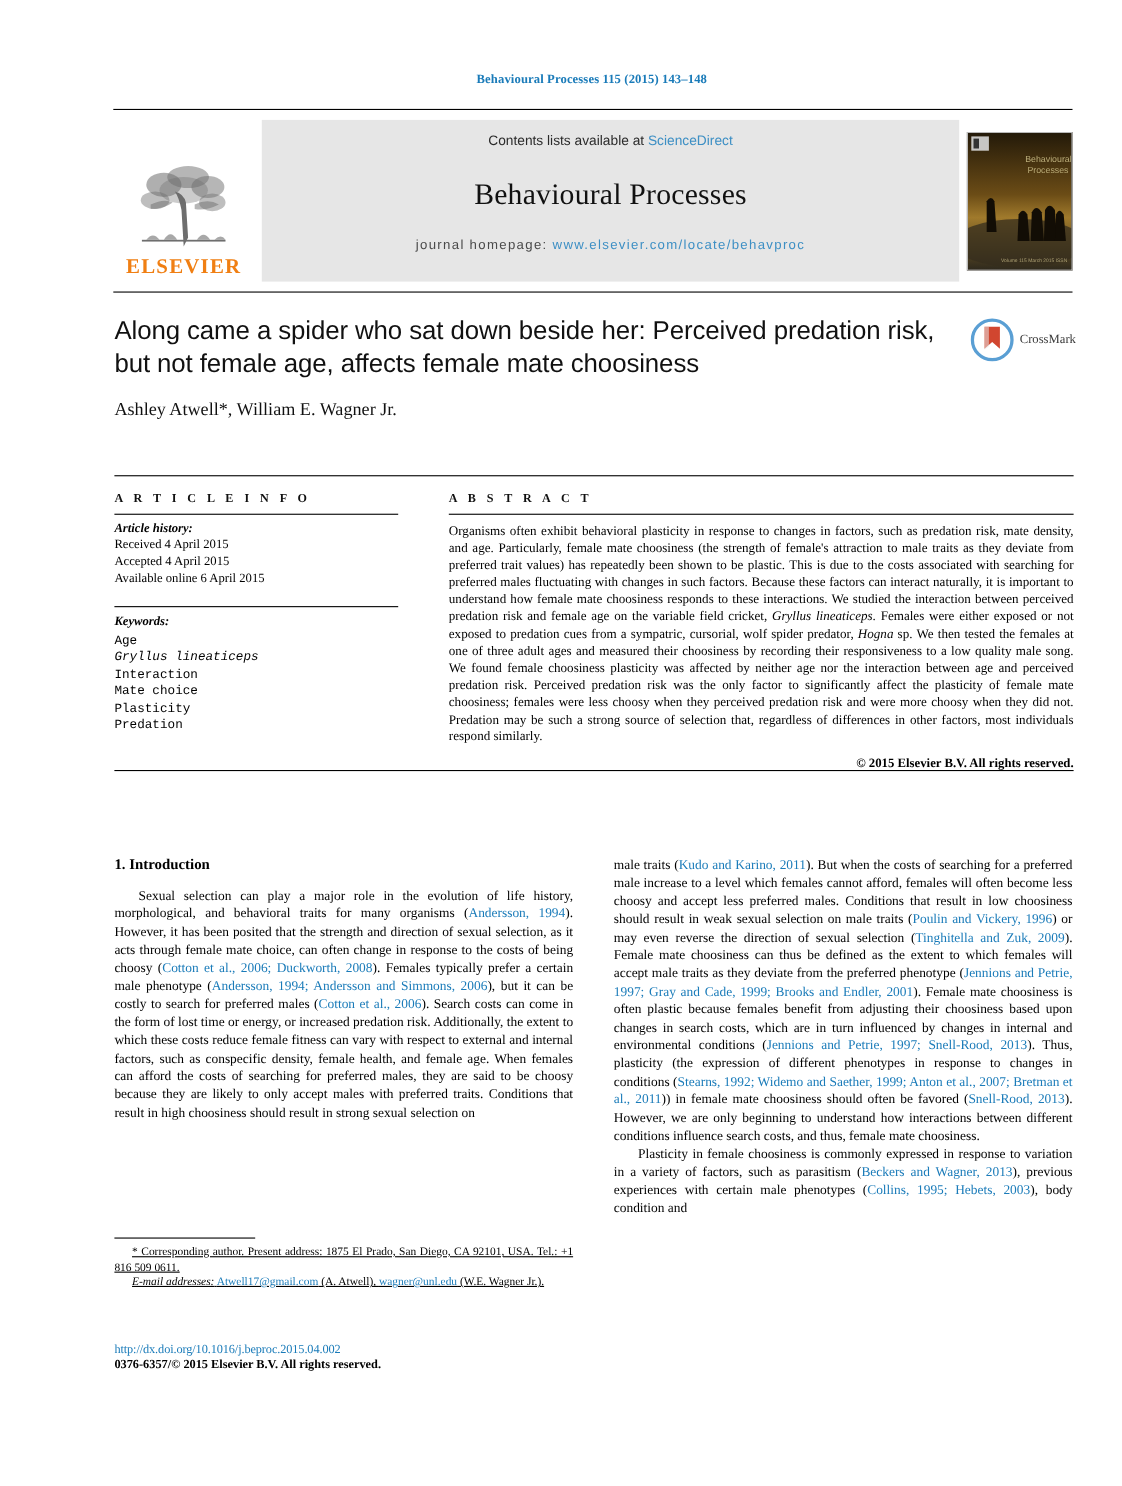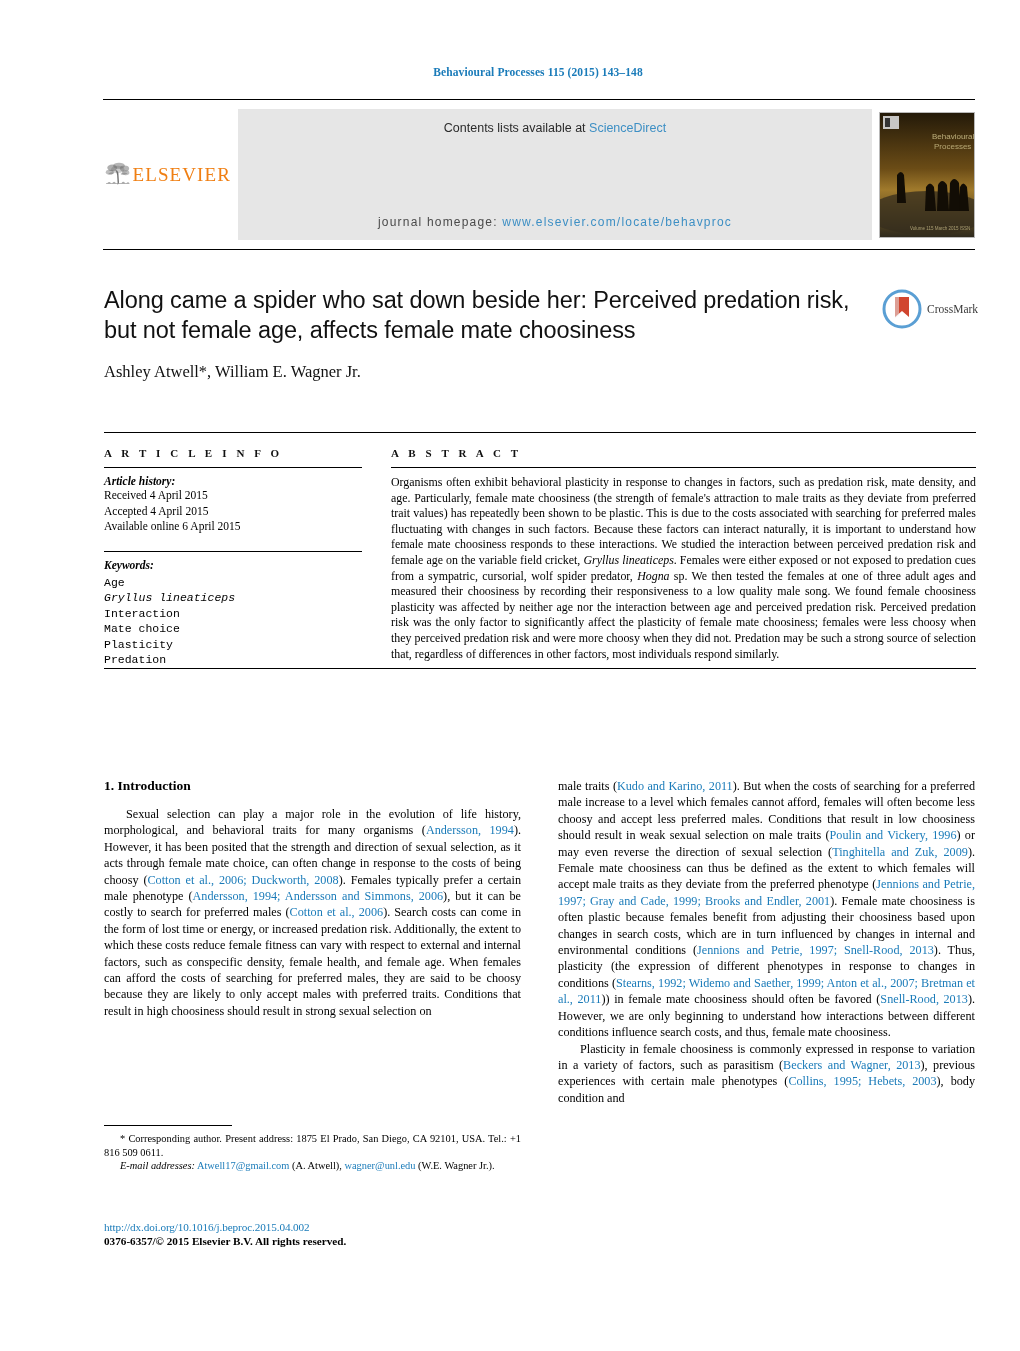--- a/index.html
+++ b/index.html
@@ -45,24 +45,25 @@
     border-top: 1.6px solid #000;
     border-bottom: 1.6px solid #000;
     padding: 9px 0 9px 0;
     display: flex;
     align-items: stretch;
   }
   .elsevier-logo {
     width: 128px;
     flex: 0 0 128px;
     display: flex;
-    flex-direction: row;
+    flex-direction: column;
     align-items: center;
     justify-content: flex-end;
     padding-bottom: 2px;
+    font-weight: bold;
   }
   .elsevier-tree {
     width: 96px;
     height: 84px;
     display: block;
   }
   .elsevier-word {
     font-family: "Liberation Serif", serif;
     font-size: 19px;
     letter-spacing: 1.1px;
@@ -71,21 +72,21 @@
   }
   .journal-band {
     flex: 1 1 auto;
     background: #e6e6e6;
     margin-left: 7px;
     margin-right: 7px;
     display: flex;
     flex-direction: column;
     align-items: center;
     justify-content: space-between;
-    padding: 12px 0 11px 0;
+    padding: 12px 0 27px 0;
     min-height: 108px;
   }
   .contents-line {
     font-family: "Liberation Sans", sans-serif;
     font-size: 12.5px;
     color: #2b2b2b;
   }
   .contents-line .sd {
     color: #3d8fc4;
   }
@@ -166,20 +167,21 @@
   .info-abstract {
     position: absolute;
     top: 432px;
     left: 76px;
     width: 872px;
     border-top: 1.4px solid #000;
     border-bottom: 1.4px solid #000;
     padding-top: 14px;
     padding-bottom: 0;
     display: flex;
+    gap: 17px;
   }
   .col-info {
     width: 258px;
     flex: 0 0 258px;
     padding-right: 24px;
   }
   .col-abstract {
     flex: 1 1 auto;
     padding-left: 5px;
   }
@@ -269,20 +271,21 @@
   }
   .fn-rule {
     border-top: 1.1px solid #000;
     width: 128px;
     margin-bottom: 6px;
   }
   .fn-text {
     font-size: 10.4px;
     line-height: 13.6px;
     text-align: justify;
+    text-decoration: underline;
   }
   .fn-text .em-label {
     font-style: italic;
   }
   .fn-indent { text-indent: 16px; }
   .doi-block {
     position: absolute;
     left: 76px;
     top: 1221px;
     width: 430px;
@@ -328,20 +331,21 @@
           <path d="M76 72 Q82 66 86 72 Z" opacity="0.6"></path>
         </g>
       </svg>
       <div class="elsevier-word">ELSEVIER</div>
     </div>
 
     <div class="journal-band">
       <div class="contents-line">
         <span>Contents lists available at </span><span class="sd">ScienceDirect</span>
       </div>
+      <div class="journal-title">Behavioural Processes</div>
       <div class="homepage-line">
         <span>journal homepage: </span><span class="url">www.elsevier.com/locate/behavproc</span>
       </div>
     </div>
 
     <div class="cover-thumb">
       <svg viewBox="0 0 94 124" width="94" height="124">
         <defs>
           <linearGradient id="skyg" x1="0" y1="0" x2="0" y2="1">
             <stop offset="0" stop-color="#241a09"></stop>
@@ -402,20 +406,21 @@
         <div class="kw-item">Mate choice</div>
         <div class="kw-item">Plasticity</div>
         <div class="kw-item">Predation</div>
       </div>
     </div>
 
     <div class="col-abstract">
       <div class="sec-head">A B S T R A C T</div>
       <div class="rule"></div>
       <div class="abstract-body"><span>Organisms often exhibit behavioral plasticity in response to changes in factors, such as predation risk, mate density, and age. Particularly, female mate choosiness (the strength of female's attraction to male traits as they deviate from preferred trait values) has repeatedly been shown to be plastic. This is due to the costs associated with searching for preferred males fluctuating with changes in such factors. Because these factors can interact naturally, it is important to understand how female mate choosiness responds to these interactions. We studied the interaction between perceived predation risk and female age on the variable field cricket, </span><em>Gryllus lineaticeps</em><span>. Females were either exposed or not exposed to predation cues from a sympatric, cursorial, wolf spider predator, </span><em>Hogna</em><span> sp. We then tested the females at one of three adult ages and measured their choosiness by recording their responsiveness to a low quality male song. We found female choosiness plasticity was affected by neither age nor the interaction between age and perceived predation risk. Perceived predation risk was the only factor to significantly affect the plasticity of female mate choosiness; females were less choosy when they perceived predation risk and were more choosy when they did not. Predation may be such a strong source of selection that, regardless of differences in other factors, most individuals respond similarly.</span></div>
+      <div class="copyright">© 2015 Elsevier B.V. All rights reserved.</div>
     </div>
   </div>
 
   <div class="body-cols">
 
     <div class="bcol">
       <h2 class="section-title">1.  Introduction</h2>
       <p class="para"><span>Sexual selection can play a major role in the evolution of life history, morphological, and behavioral traits for many organisms (</span><span class="ref">Andersson, 1994</span><span>). However, it has been posited that the strength and direction of sexual selection, as it acts through female mate choice, can often change in response to the costs of being choosy (</span><span class="ref">Cotton et al., 2006; Duckworth, 2008</span><span>). Females typically prefer a certain male phenotype (</span><span class="ref">Andersson, 1994; Andersson and Simmons, 2006</span><span>), but it can be costly to search for preferred males (</span><span class="ref">Cotton et al., 2006</span><span>). Search costs can come in the form of lost time or energy, or increased predation risk. Additionally, the extent to which these costs reduce female fitness can vary with respect to external and internal factors, such as conspecific density, female health, and female age. When females can afford the costs of searching for preferred males, they are said to be choosy because they are likely to only accept males with preferred traits. Conditions that result in high choosiness should result in strong sexual selection on</span></p>
     </div>
 

